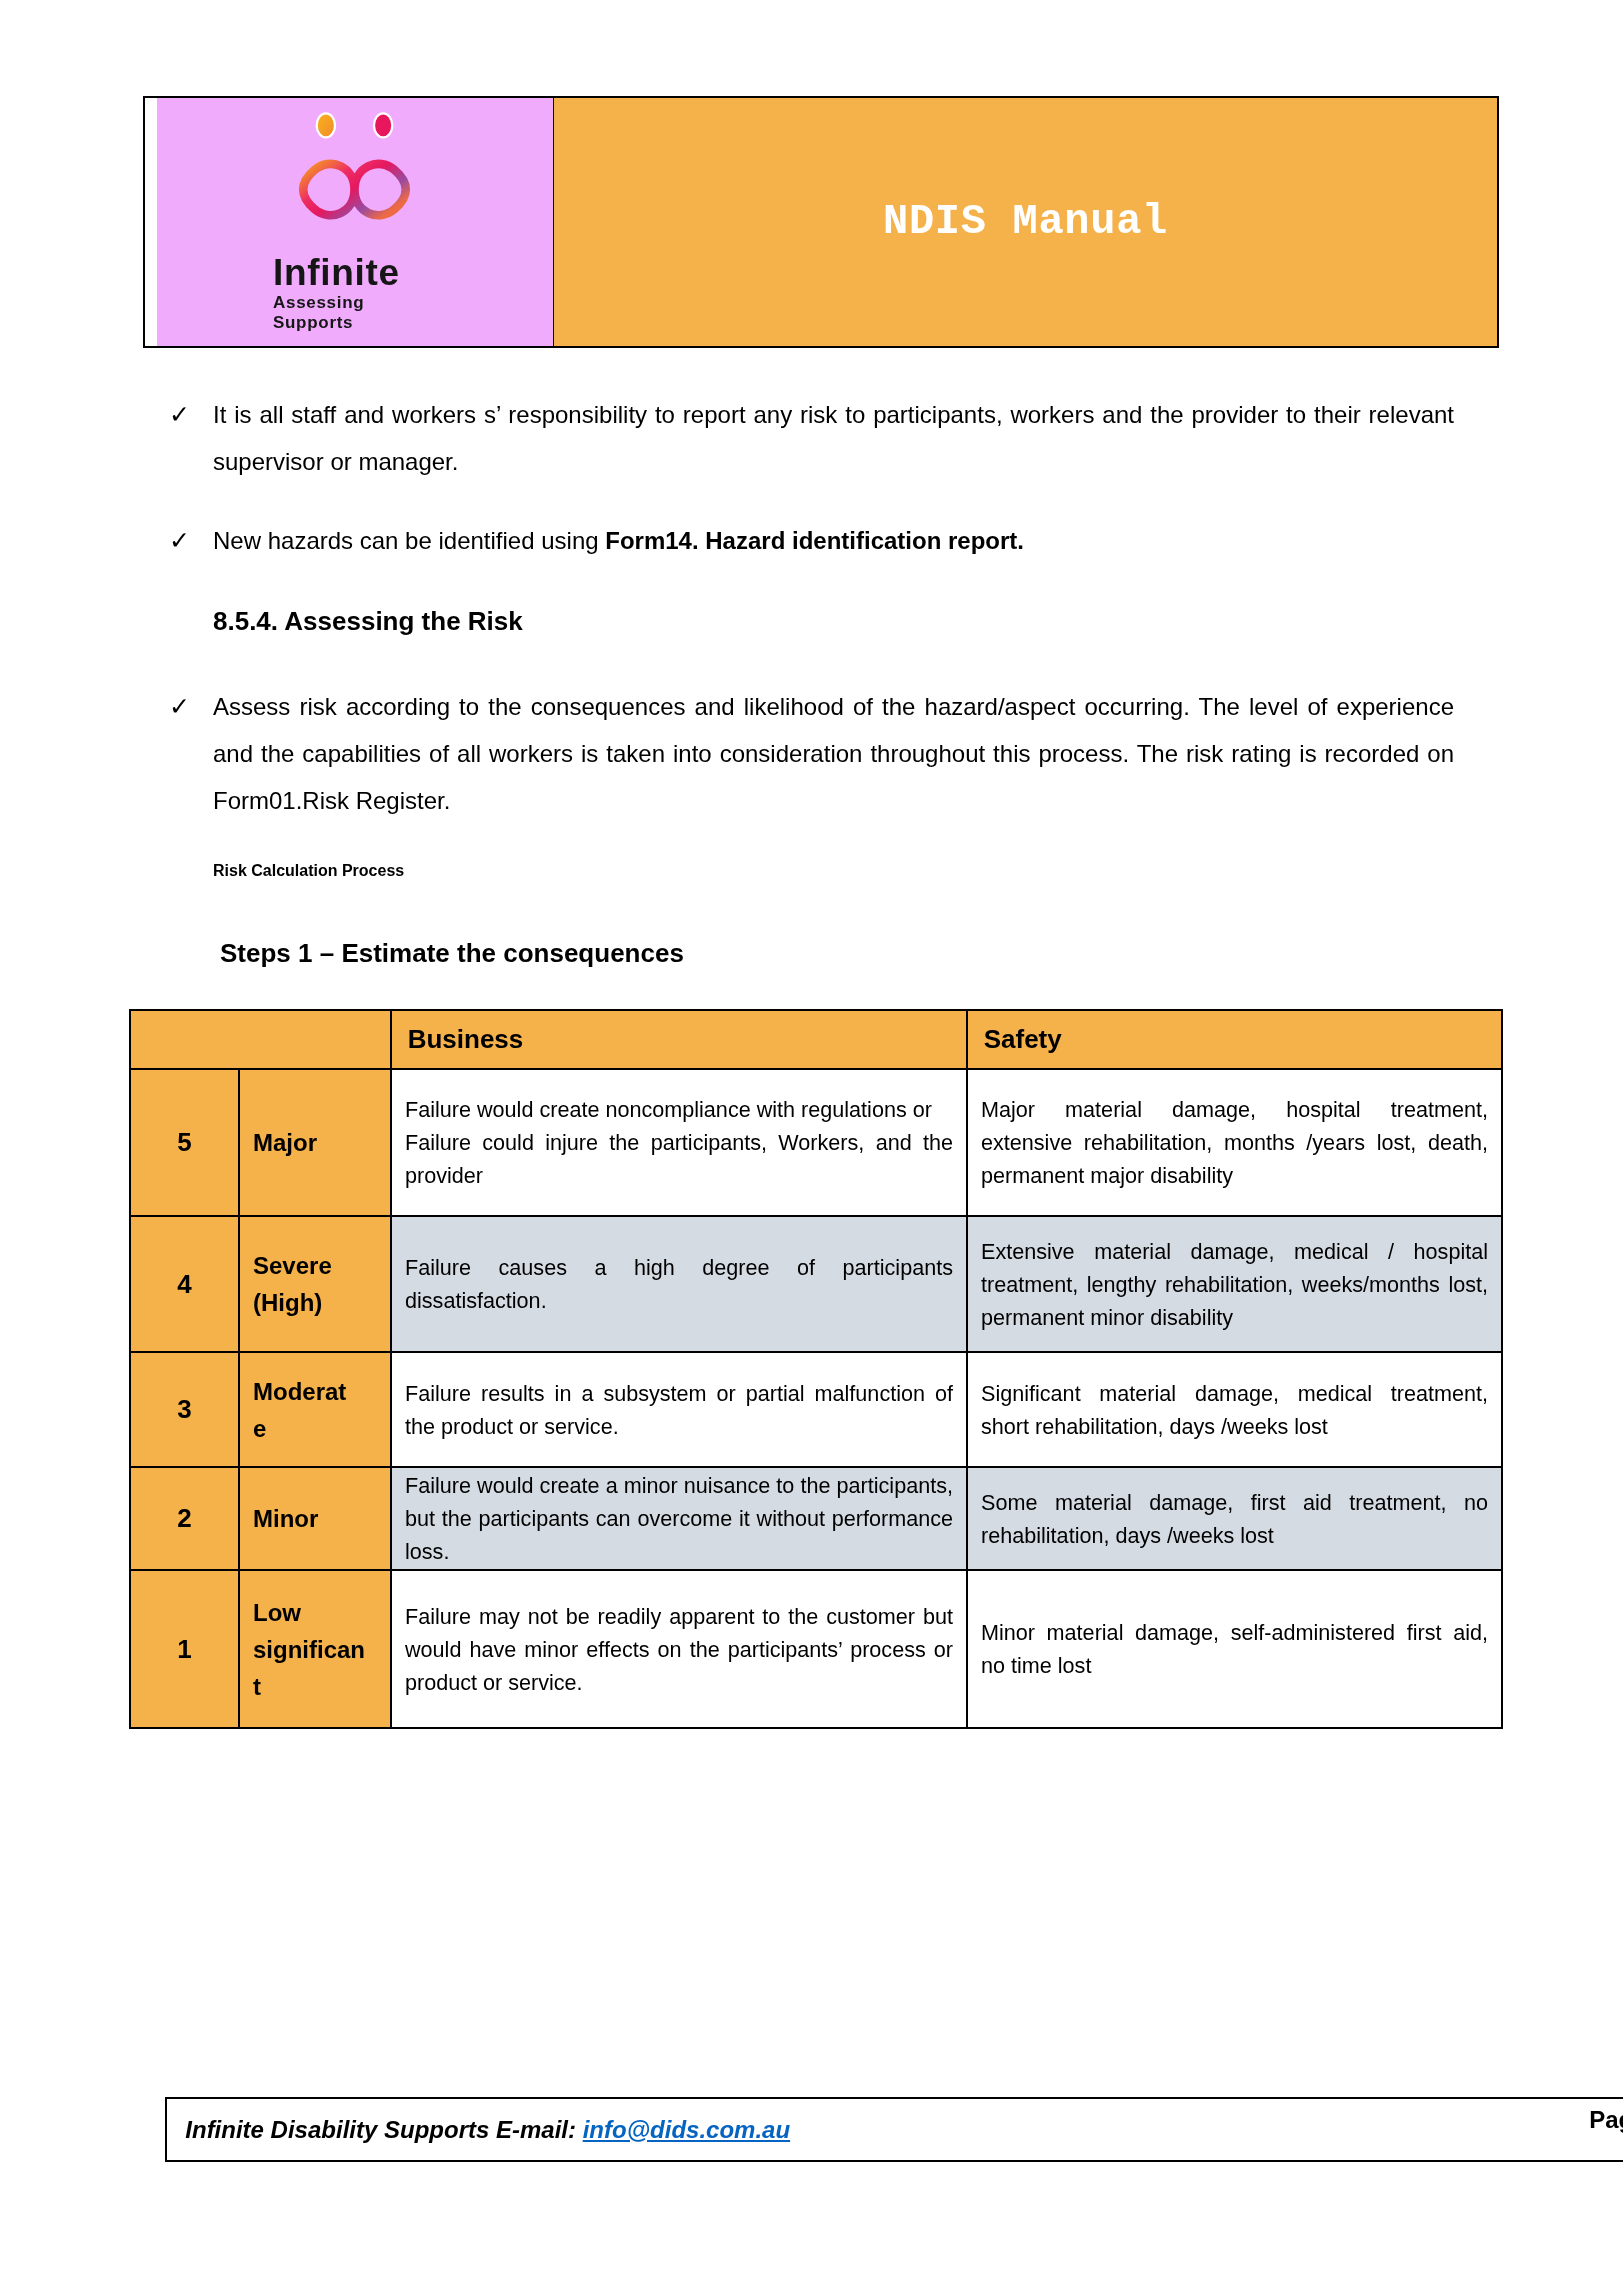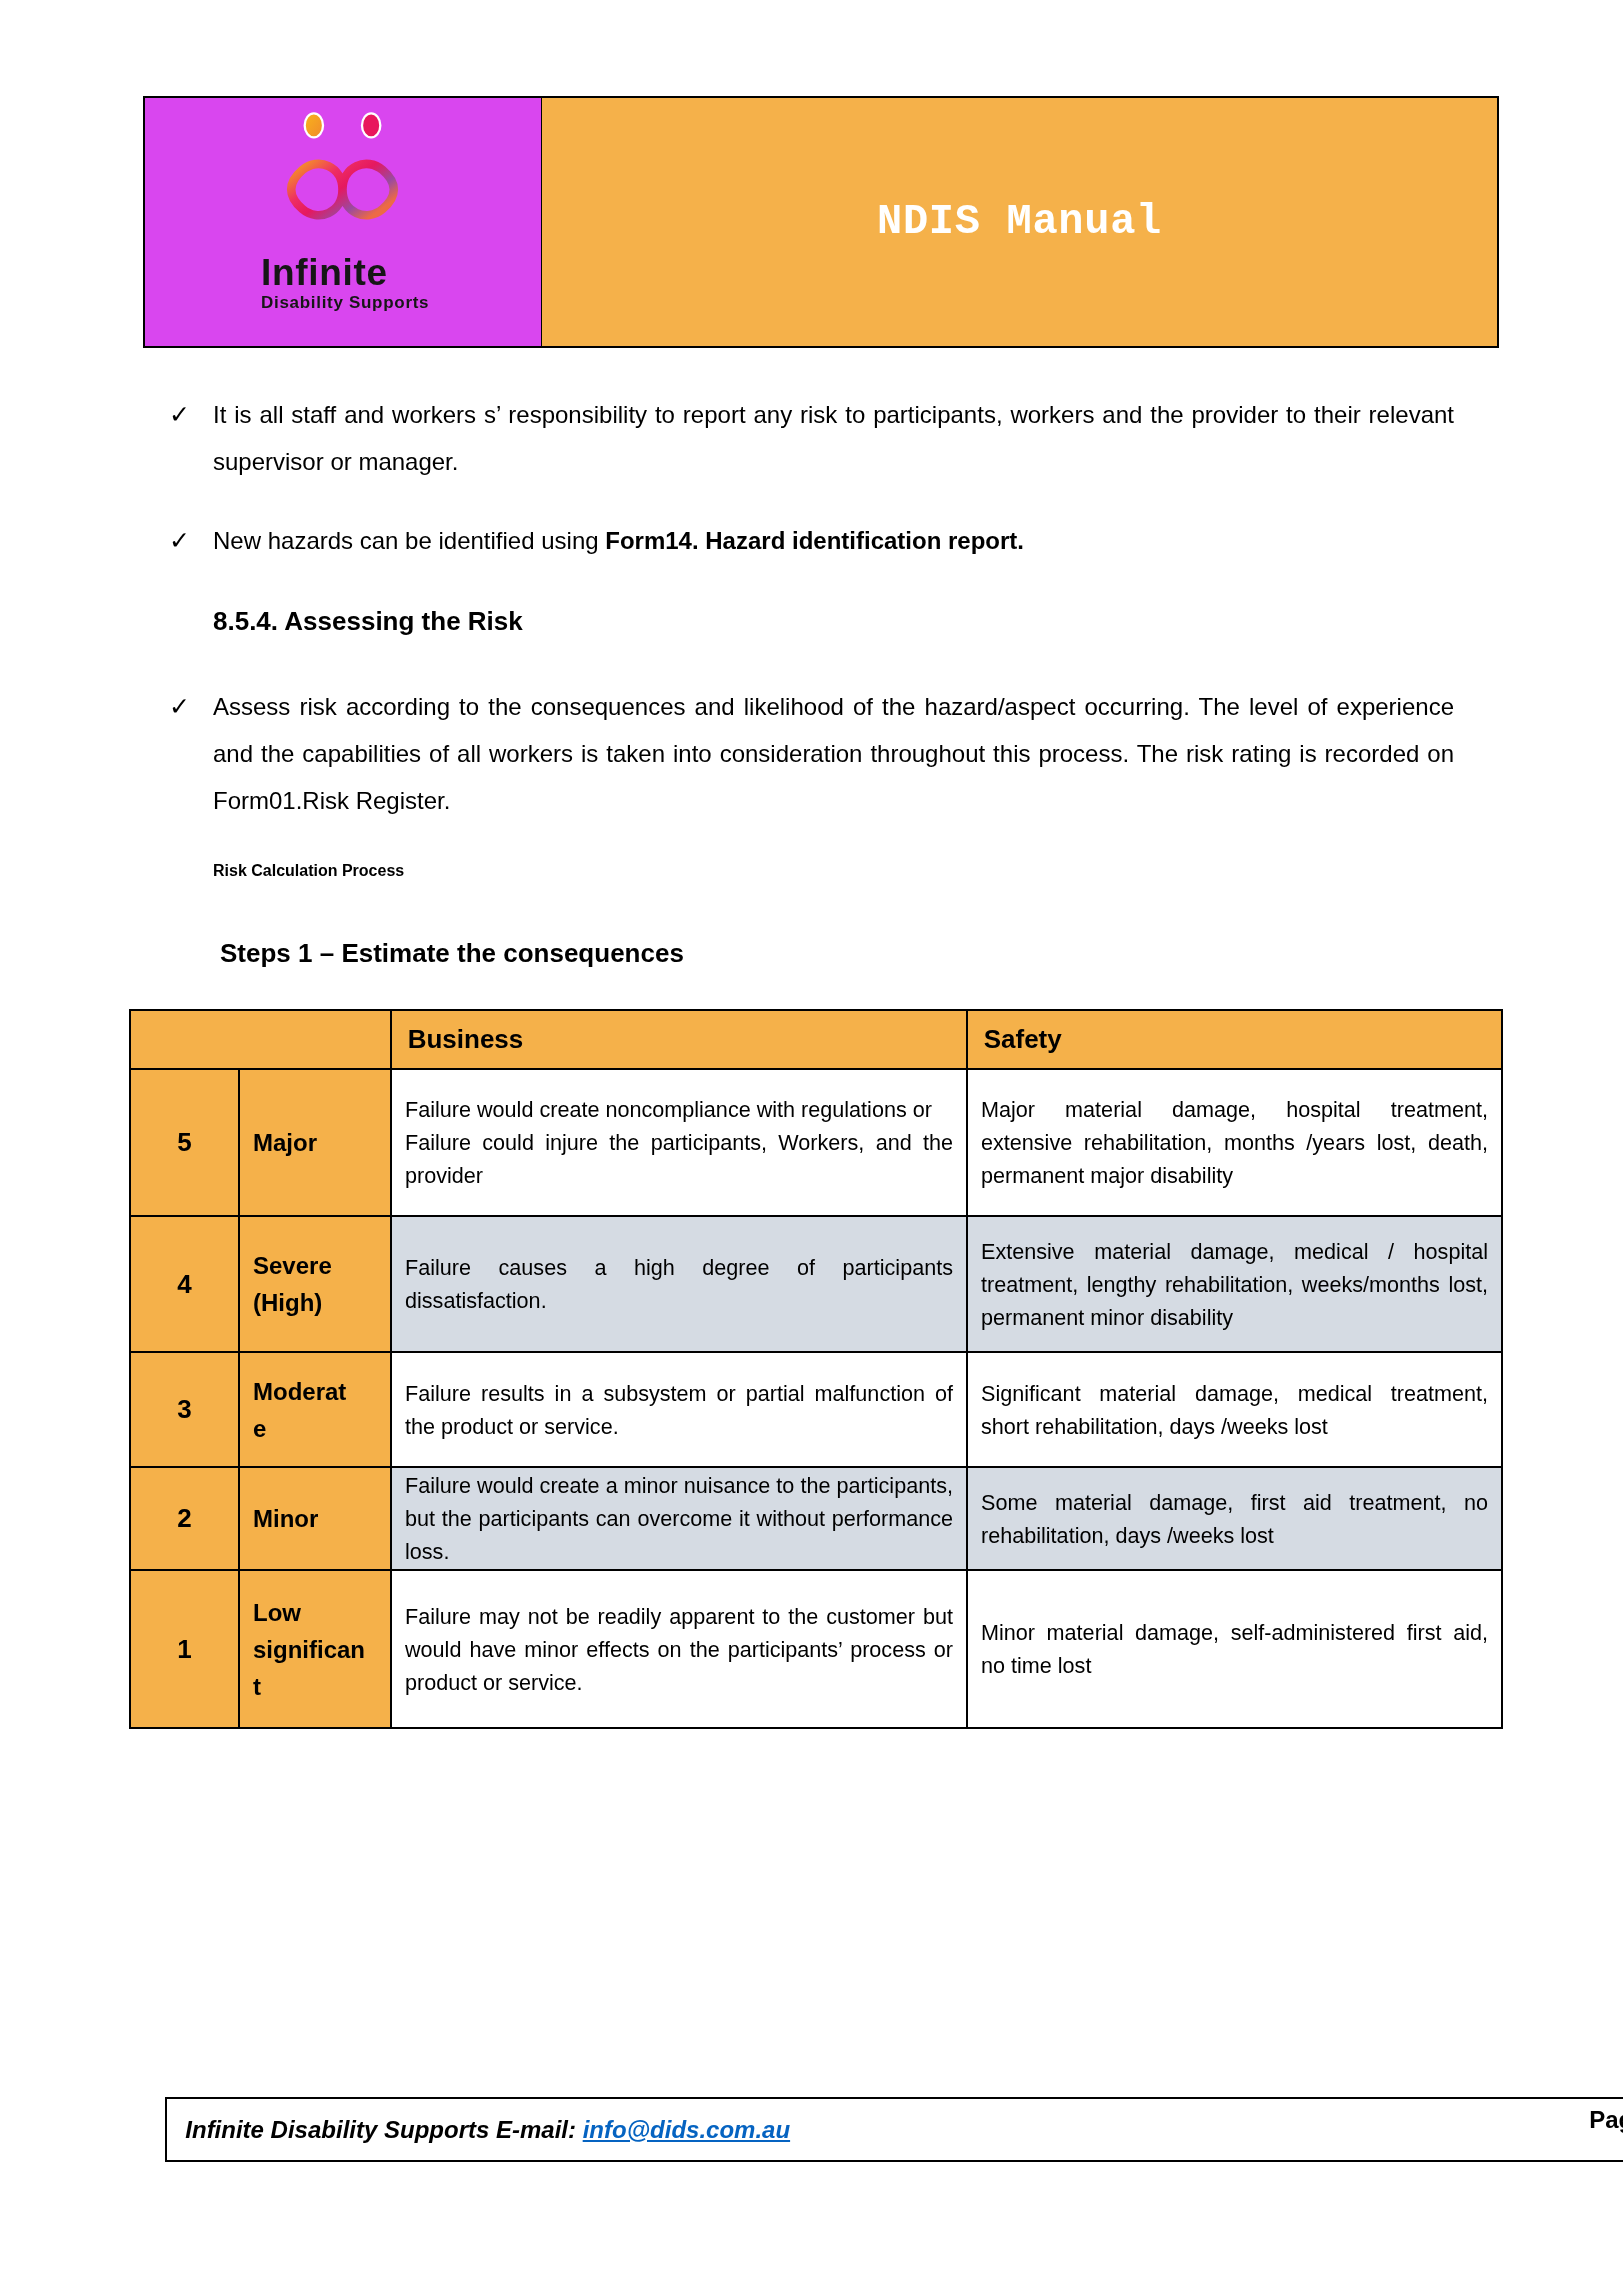--- a/index.html
+++ b/index.html
@@ -9,21 +9,21 @@
     --ink:#000000;
   }
   *{margin:0;padding:0;box-sizing:border-box;}
   html,body{background:#ffffff;}
   body{font-family:"Liberation Sans",sans-serif;color:var(--ink);}
   .page{position:relative;width:1624px;height:2295px;background:#ffffff;overflow:hidden;}
 
   
   .header-box{position:absolute;left:143px;top:96px;width:1356px;height:252px;
     border:2px solid #000;display:flex;}
-  .logo-pane{width:396px;background:#d946ef;position:relative;}
+  .logo-pane{width:396px;background:#f0abfc;position:relative;margin-left:12px;}
   .title-pane{flex:1;background:var(--accent);border-left:1.3px solid #000;
     display:flex;align-items:center;justify-content:center;}
   .doc-title{font-size:42px;font-weight:bold;color:#ffffff;letter-spacing:0.7px;font-family:Liberation Mono, monospace;}
 
   .logo{position:absolute;left:116px;top:10.5px;width:170px;text-align:left;}
   .logo svg{display:block;margin-left:6.5px;}
   .logo-brand{font-size:37px;font-weight:600;color:#161616;line-height:1.0;margin-top:1.3px;letter-spacing:0.7px;}
   .logo-tagline{font-size:17px;font-weight:bold;color:#161616;letter-spacing:0.7px;margin-top:2.6px;}
 
   
@@ -79,21 +79,21 @@
             <linearGradient id="headL" x1="0%" y1="0%" x2="100%" y2="100%">
               <stop offset="0%" stop-color="#F9B31B"></stop>
               <stop offset="100%" stop-color="#F08A2C"></stop>
             </linearGradient>
           </defs>
           <path d="M130,140 C130,100 88,82 60,106 C34,128 34,152 60,174 C88,198 130,180 130,140 C130,100 172,82 200,106 C226,128 226,152 200,174 C172,198 130,180 130,140" fill="none" stroke="url(#inf)" stroke-width="15" stroke-linecap="round"></path>
           <ellipse cx="80" cy="28" rx="16" ry="21" fill="url(#headL)" stroke="#ffffff" stroke-width="4"></ellipse>
           <ellipse cx="180" cy="28" rx="16" ry="21" fill="#E8175D" stroke="#ffffff" stroke-width="4"></ellipse>
         </svg>
         <div class="logo-brand">Infinite</div>
-        <div class="logo-tagline">Disability Supports</div>
+        <div class="logo-tagline">Assessing Supports</div>
       </div>
     </div>
     <div class="title-pane">
       <div class="doc-title">NDIS Manual</div>
     </div>
   </div>
 
   <div class="bullet" id="bullet1">
     <div class="check">✓</div>
     <div class="btext">It is all staff and workers s’ responsibility to report any risk to participants, workers and the provider to their relevant supervisor or manager.</div>

